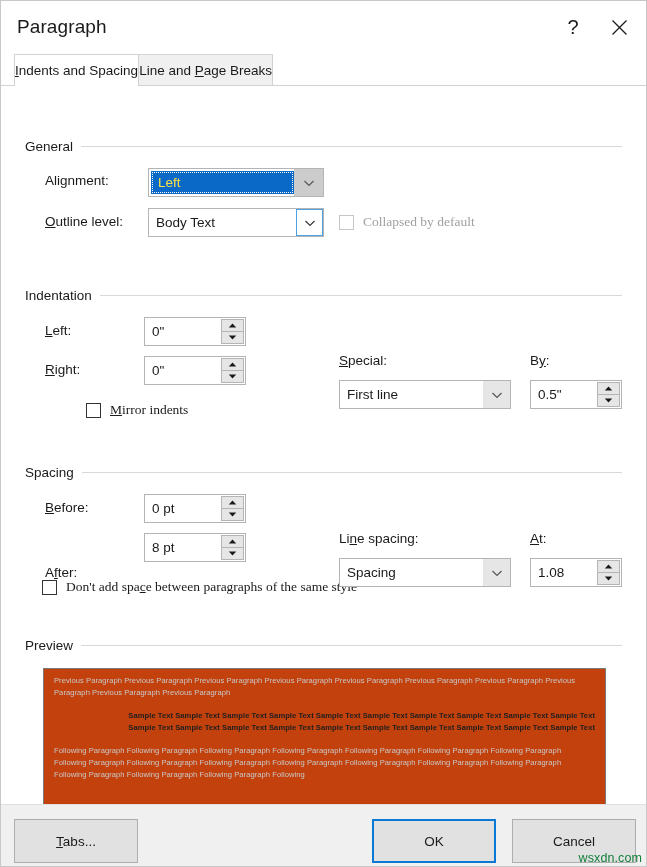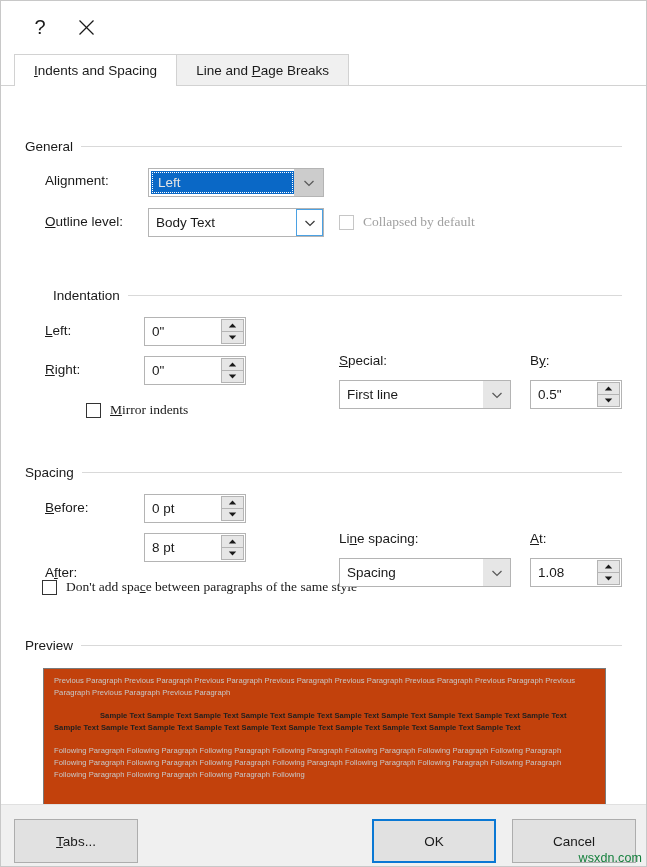--- a/index.html
+++ b/index.html
@@ -66,21 +66,21 @@
     height: 32px;
     background: #ffffff;
     display: flex;
     align-items: flex-end;
     padding-left: 13px;
     box-sizing: border-box;
     position: relative;
   }
   .tab {
     height: 31px;
-    padding: 0 19px;
+    padding: 0 0;
     display: flex;
     align-items: center;
     font-size: 13.5px;
     color: #1a1a1a;
     border: 1px solid #d2d2d2;
     border-bottom: none;
     background: #f0f0f0;
     box-sizing: border-box;
     position: relative;
     cursor: default;
@@ -160,21 +160,21 @@
     display: flex;
     align-items: center;
     justify-content: center;
     box-sizing: border-box;
   }
   .combo .combo-arrow svg { display: block; }
   
   .combo.sel-blue { border: 1px solid #b4b4b4; padding: 2px; }
   .combo.sel-blue .combo-text {
     background: #0a68c6;
-    color: #e5e5e5;
+    color: #fde047;
     outline: 1px dotted #ffffff;
     outline-offset: -2px;
     align-self: stretch;
     margin: 0;
   }
   .combo.sel-blue .combo-arrow {
     background: #cccccc;
     margin: -2px -2px -2px 0;
     width: 29px;
     flex: 0 0 29px;
@@ -261,21 +261,21 @@
     overflow: hidden;
     padding: 6px 10px 0 10px;
   }
   .pv-line {
     font-size: 7.6px;
     line-height: 12.4px;
     letter-spacing: .05px;
     white-space: normal;
   }
   .pv-grey { color: #c9c9c9; }
-  .pv-dark { color: #1f1f1f; font-weight: bold; }
+  .pv-dark { color: #1f1f1f; font-weight: bold; text-align: right; }
   .pv-para { margin: 0; }
   .pv-sample { margin: 10px 0 0 0; text-indent: 46px; }
   .pv-follow { margin: 10px 0 0 0; }
   
   .footer {
     flex: 0 0 62px;
     height: 62px;
     background: #f0f0f0;
     border-top: 1px solid #e0e0e0;
     position: relative;
@@ -310,20 +310,21 @@
     font-family: "Liberation Sans", sans-serif;
     letter-spacing: .1px;
   }
 </style>
 </head>
 <body>
 
 <div class="dialog">
 
   <div class="titlebar">
+    <div class="title-text">Paragraph</div>
     <div class="tb-btn">
       <span class="help-glyph">?</span>
     </div>
     <div class="tb-btn">
       <span>
         <svg width="17" height="17" viewBox="0 0 17 17">
           <line x1="1.5" y1="1.5" x2="15.5" y2="15.5" stroke="#1a1a1a" stroke-width="1.2"></line>
           <line x1="15.5" y1="1.5" x2="1.5" y2="15.5" stroke="#1a1a1a" stroke-width="1.2"></line>
         </svg>
       </span>
@@ -365,21 +366,21 @@
             <polyline points="1.5,2 6,6.4 10.5,2" fill="none" stroke="#3c3c3c" stroke-width="1.3"></polyline>
           </svg>
         </span>
       </div>
 
       <div class="checkrow" style="left:338px; top:128px;">
         <span class="cb-box disabled"></span>
         <span class="cb-text disabled">Collapsed by default</span>
       </div>
 
-      <div class="group-head" style="top:201px;margin-left:28px;">
+      <div class="group-head" style="top:201px;">
         <span class="group-label">Indentation</span>
         <span class="group-rule"></span>
       </div>
 
       <span class="fld-label" style="left:44px; top:237px;"><u>L</u>eft:</span>
       <div class="spin" style="left:143px; top:231px; width:102px;">
         <span class="spin-text">0"</span>
         <span class="spin-btns">
           <span class="spin-up">
             <svg width="9" height="5" viewBox="0 0 9 5">

